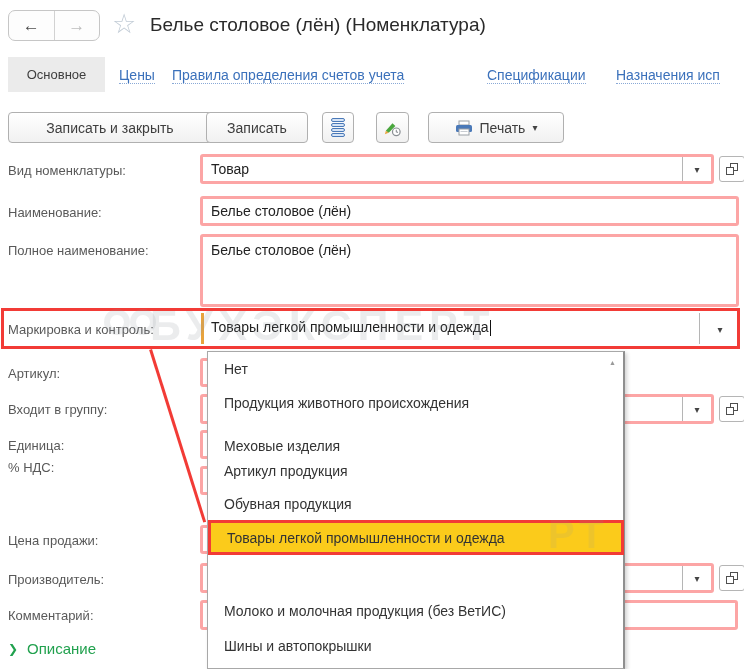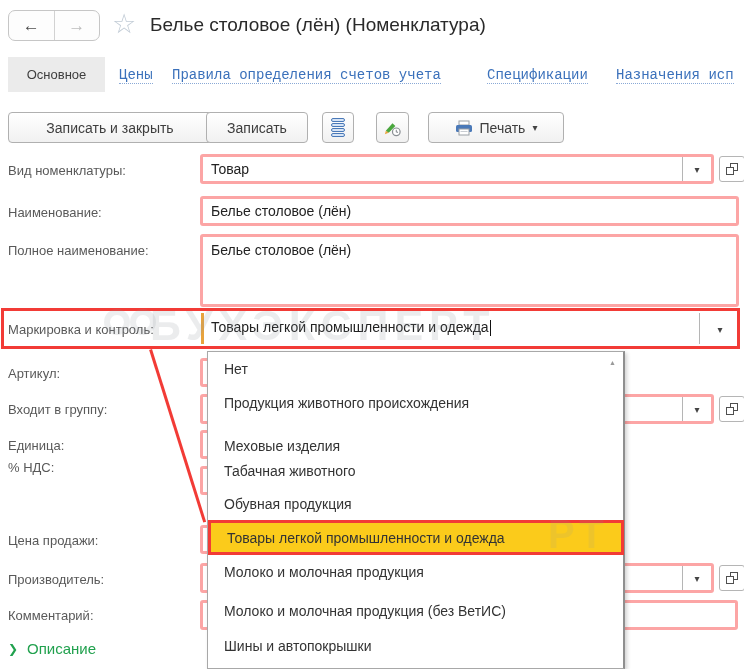--- a/index.html
+++ b/index.html
@@ -15,21 +15,21 @@
     font-size:17px; cursor:pointer; }
   .nav-back { color:#4d4d4d; border-right:1px solid #d2d2d2; }
   .nav-fwd  { color:#bcbcbc; }
   .star { position:absolute; left:112px; top:8px; font-size:27px; color:#c2ccd6; }
   .page-title { position:absolute; left:150px; top:14px; font-size:19px; color:#2a2a2a; white-space:nowrap; }
   
   .tab-active { position:absolute; left:8px; top:57px; width:97px; height:35px;
     background:#ebebeb; color:#3e3e3e; font-size:13px;
     display:flex; align-items:center; justify-content:center; }
   .tab-link { position:absolute; top:67px; font-size:14px; color:#3b71bb;
-    border-bottom:1px dotted #8aa9d6; white-space:nowrap; cursor:pointer;font-family:Liberation Mono, monospace; }
+    border-bottom:1px dotted #8aa9d6; white-space:nowrap; cursor:pointer; }
   
   .tbtn { position:absolute; top:112px; height:31px; box-sizing:border-box;
     background:linear-gradient(#ffffff,#f1f1f1); border:1px solid #b0b0b0; border-radius:4px;
     font-size:14px; color:#3e3e3e; display:flex; align-items:center; justify-content:center;
     gap:7px; cursor:pointer; }
   .db-icon { display:flex; flex-direction:column; gap:1px; }
   .db-icon span { width:14px; height:4px; background:#d6e4f6; border:1px solid #4a79b8;
     border-radius:2px; box-sizing:border-box; }
   .caret { font-size:10px; color:#444; }
   
@@ -210,26 +210,25 @@
   <div class="desc">
     <span class="chev">❯</span>
     <span class="txt">Описание</span>
   </div>
 
   <div class="dropdown">
     <span class="dd-scroll-up">▲</span>
     <div class="dd-item" style="top:5px;">Нет</div>
     <div class="dd-item" style="top:39px;">Продукция животного происхождения</div>
     <div class="dd-item" style="top:82px;">Меховые изделия</div>
-    <div class="dd-item" style="top:107px;">Табачная животного</div>
+    <div class="dd-item" style="top:107px;">Артикул продукция</div>
     <div class="dd-item" style="top:140px;">Обувная продукция</div>
     <div class="dd-selected">
       <span>Товары легкой промышленности и одежда</span>
     </div>
-    <div class="dd-item" style="top:208px;">Молоко и молочная продукция</div>
     <div class="dd-item" style="top:247px;">Молоко и молочная продукция (без ВетИС)</div>
     <div class="dd-item" style="top:282px;">Шины и автопокрышки</div>
   </div>
 
   <div class="wm-owl">
       <i></i>
       <i></i>
     </div>
   <div class="wm">БУХЭКСПЕРТ</div>
   <div class="wm2">РТ</div>

